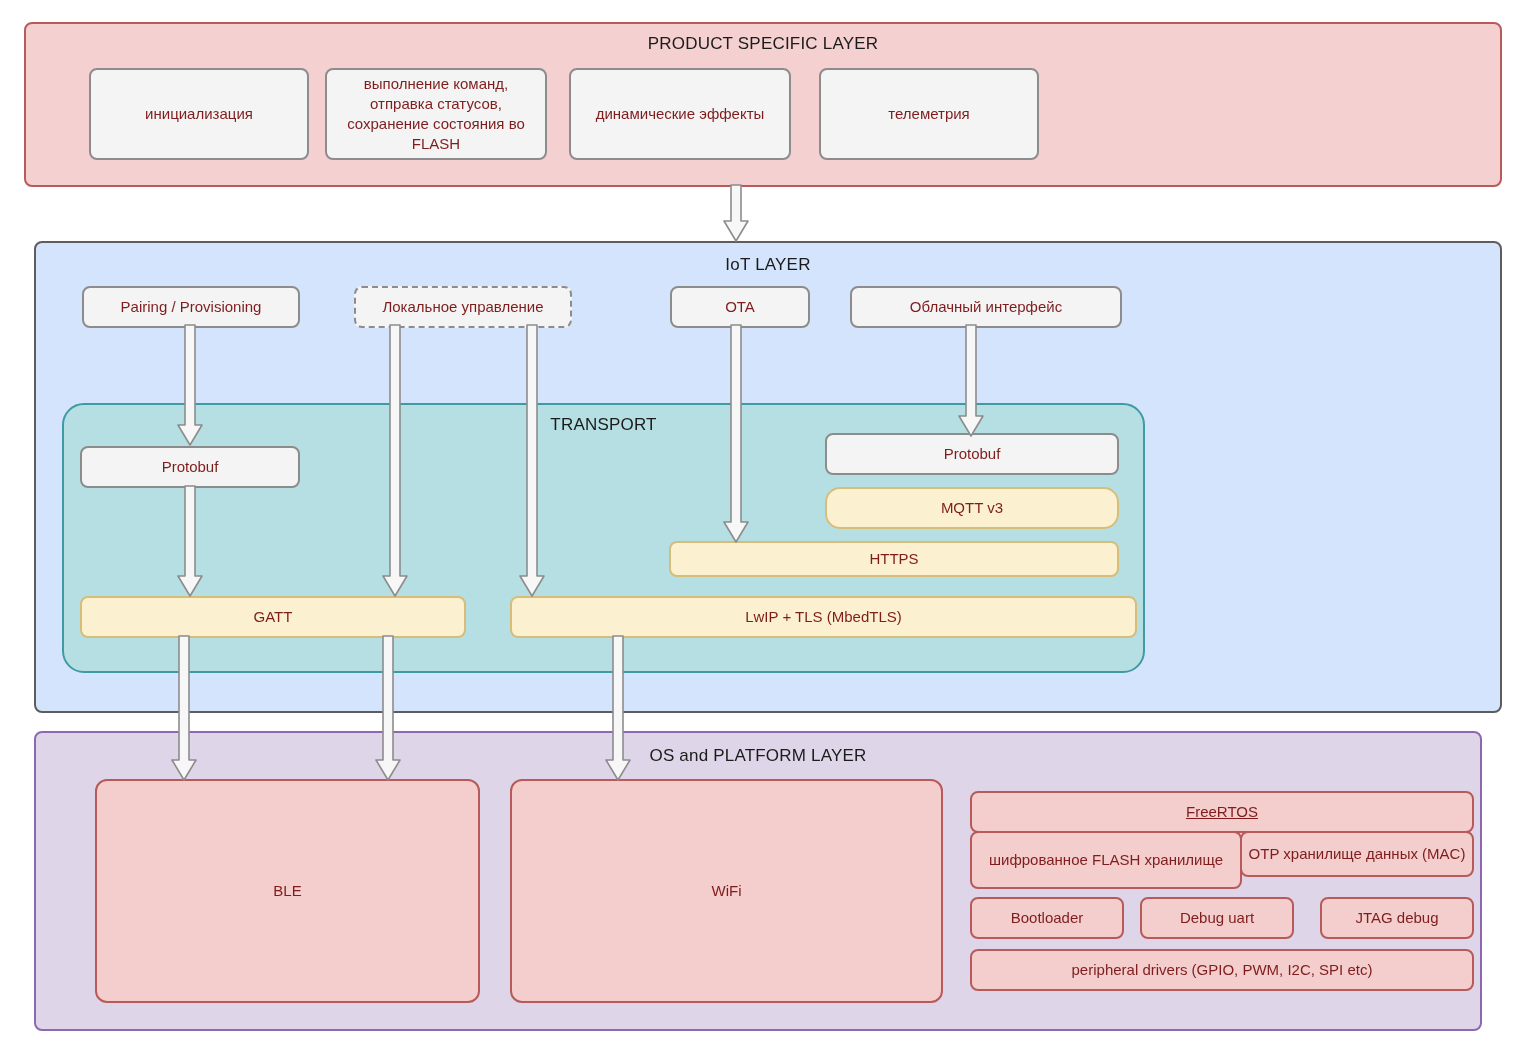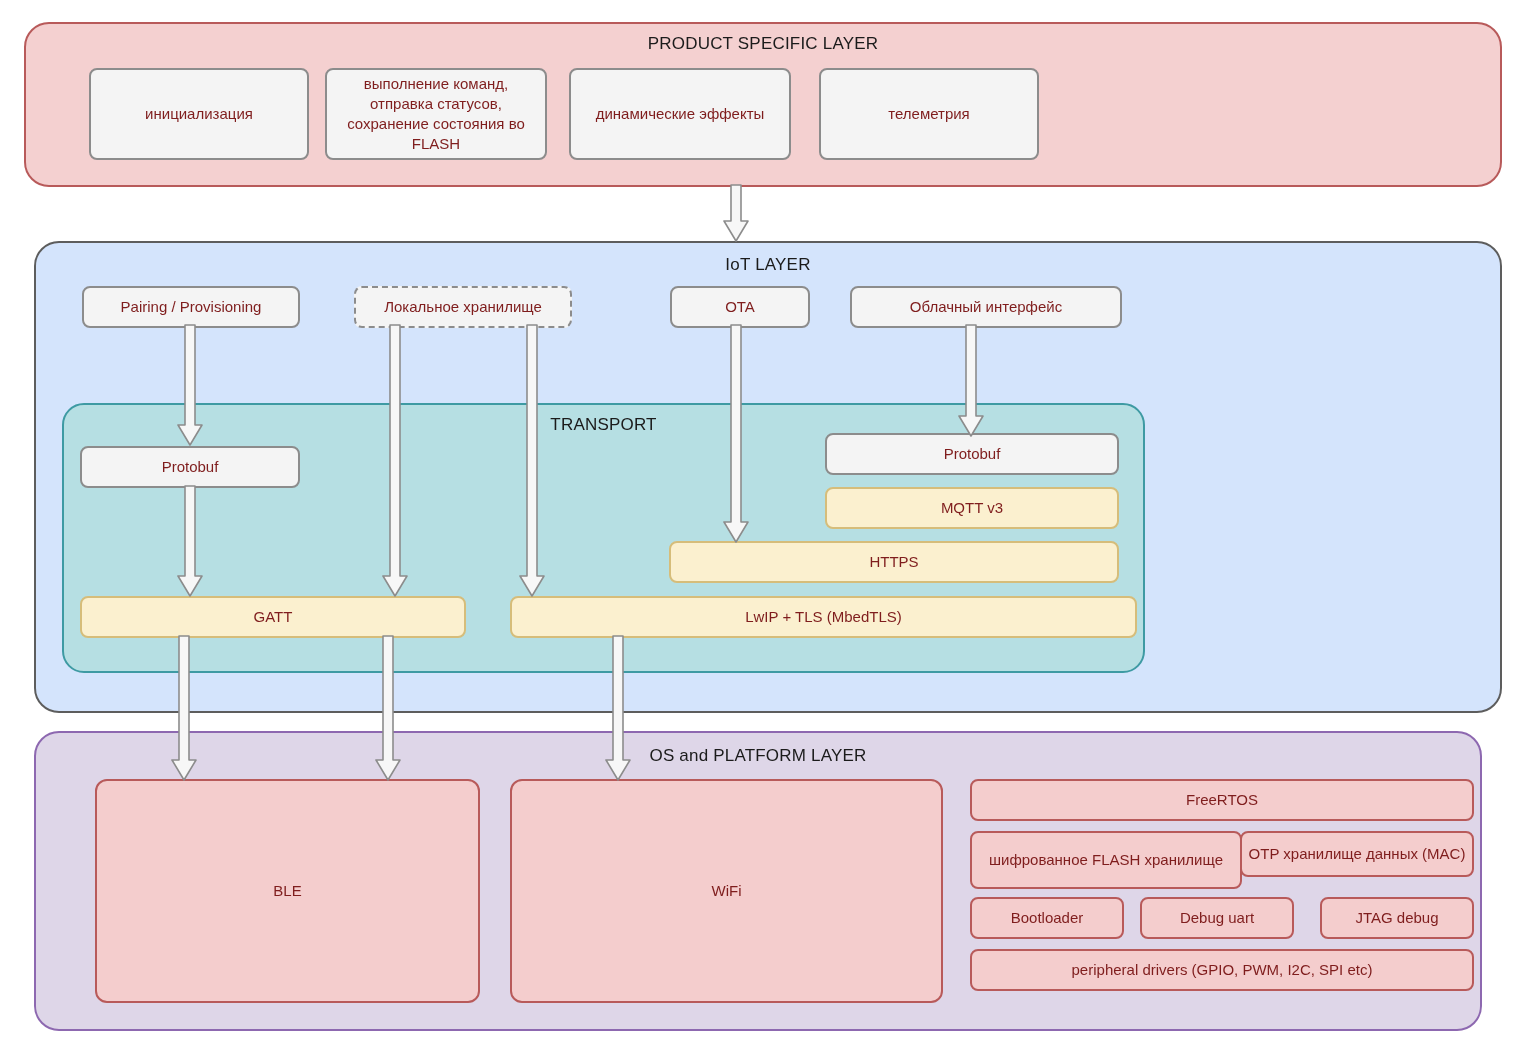--- a/index.html
+++ b/index.html
@@ -15,21 +15,21 @@
     position: relative;
     width: 1522px;
     height: 1050px;
     overflow: hidden;
     background: #ffffff;
   }
   
   .layer {
     position: absolute;
     box-sizing: border-box;
-    border-radius: 25px;
+    border-radius: 8px;
   }
   .layer-title {
     position: absolute;
     left: 0;
     right: 0;
     text-align: center;
     font-size: 17px;
     color: #1b1b1b;
     letter-spacing: .2px;
     white-space: nowrap;
@@ -122,21 +122,21 @@
   </div>
 
   <div class="layer" id="layer-iot">
     <div class="layer-title" style="top:12px;">IoT LAYER</div>
 
     <div class="node grey" style="left:46px; top:43px; width:218px; height:42px;">
       <span class="lbl">Pairing / Provisioning</span>
     </div>
 
     <div class="node grey-dashed" style="left:318px; top:43px; width:218px; height:42px;">
-      <span class="lbl">Локальное хранилище</span>
+      <span class="lbl">Локальное управление</span>
     </div>
 
     <div class="node grey" style="left:634px; top:43px; width:140px; height:42px;">
       <span class="lbl">OTA</span>
     </div>
 
     <div class="node grey" style="left:814px; top:43px; width:272px; height:42px;">
       <span class="lbl">Облачный интерфейс</span>
     </div>
   </div>
@@ -145,25 +145,25 @@
     <div class="layer-title" style="top:10px; text-align:center;">TRANSPORT</div>
 
     <div class="node grey" style="left:16px; top:41px; width:220px; height:42px;">
       <span class="lbl">Protobuf</span>
     </div>
 
     <div class="node grey" style="left:761px; top:28px; width:294px; height:42px;">
       <span class="lbl">Protobuf</span>
     </div>
 
-    <div class="node yellow" style="left:761px; top:82px; width:294px; height:42px;">
+    <div class="node yellow" style="left:761px; top:82px; width:294px; height:42px;border-radius:15px;">
       <span class="lbl">MQTT v3</span>
     </div>
 
-    <div class="node yellow" style="left:605px; top:136px; width:450px; height:42px;">
+    <div class="node yellow" style="left:605px; top:136px; width:450px; height:36px;">
       <span class="lbl">HTTPS</span>
     </div>
 
     <div class="node yellow" style="left:16px; top:191px; width:386px; height:42px;">
       <span class="lbl">GATT</span>
     </div>
 
     <div class="node yellow" style="left:428px; top:191px; width:627px; height:42px;margin-left:18px;">
       <span class="lbl">LwIP + TLS (MbedTLS)</span>
     </div>
@@ -173,21 +173,21 @@
     <div class="layer-title" style="top:13px;">OS and PLATFORM LAYER</div>
 
     <div class="node pink" style="left:59px; top:46px; width:385px; height:224px; border-radius:12px;">
       <span class="lbl">BLE</span>
     </div>
 
     <div class="node pink" style="left:474px; top:46px; width:433px; height:224px; border-radius:12px;">
       <span class="lbl">WiFi</span>
     </div>
 
-    <div class="node pink" style="left:934px; top:46px; width:504px; height:42px;">
+    <div class="node pink" style="left:934px; top:58px; width:504px; height:42px;text-decoration:underline;">
       <span class="lbl">FreeRTOS</span>
     </div>
 
     <div class="node pink" style="left:934px; top:98px; width:272px; height:58px;">
       <span class="lbl">шифрованное FLASH хранилище</span>
     </div>
 
     <div class="node pink" style="left:1204px; top:98px; width:234px; height:46px;">
       <span class="lbl">OTP хранилище данных (MAC)</span>
     </div>

